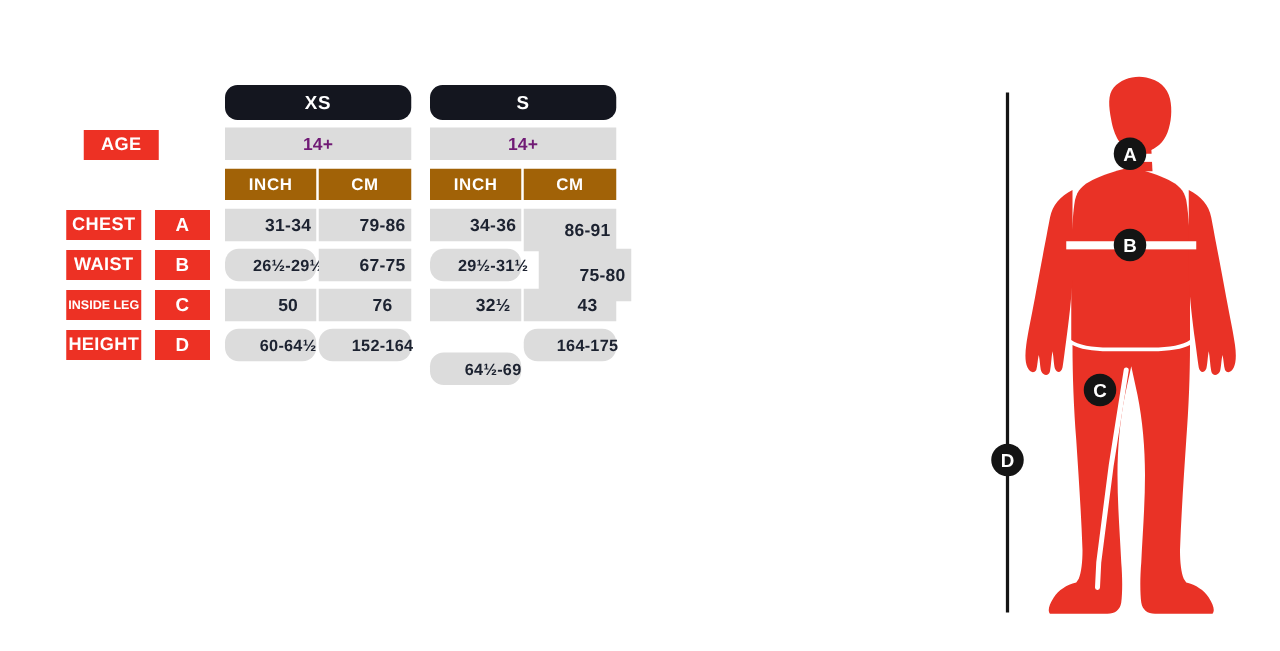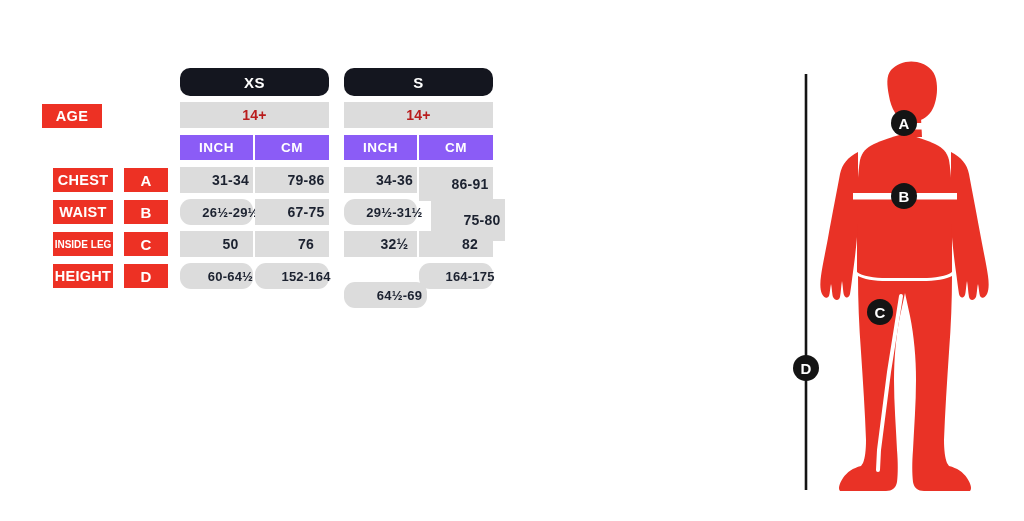--- a/index.html
+++ b/index.html
@@ -61,27 +61,27 @@
     background: #14161F;
     color: #ffffff;
     font-weight: 700;
     font-size: 15px;
     letter-spacing: 0.6px;
     border-radius: 10px;
   }
   
   .band-age {
     background: #DCDCDC;
-    color: #b91c1c;
+    color: #701a75;
     font-weight: 700;
     font-size: 14px;
   }
   
   .hdr-unit {
-    background: #8b5cf6;
+    background: #a16207;
     color: #ffffff;
     font-weight: 700;
     font-size: 13.5px;
     letter-spacing: 0.5px;
   }
   
   .data-cell {
     background: #DCDCDC;
     color: #1C2230;
     font-weight: 700;
@@ -101,21 +101,21 @@
   #figure-area svg { display: block; }
 </style>
 </head>
 <body>
 
 <div id="size-table">
 
   <div class="cell hdr-size" style="left:180px; top:68px; width:149px; height:28px;">XS</div>
   <div class="cell hdr-size" style="left:344px; top:68px; width:149px; height:28px;">S</div>
 
-  <div class="cell lbl-red" style="left:42px; top:104px; width:60px; height:24px;">AGE</div>
+  <div class="cell lbl-red" style="left:67px; top:104px; width:60px; height:24px;">AGE</div>
   <div class="cell band-age" style="left:180px; top:102px; width:149px; height:26px;">14+</div>
   <div class="cell band-age" style="left:344px; top:102px; width:149px; height:26px;">14+</div>
 
   <div class="cell hdr-unit" style="left:180px; top:135px; width:73px; height:25px;">INCH</div>
   <div class="cell hdr-unit" style="left:255px; top:135px; width:74px; height:25px;">CM</div>
   <div class="cell hdr-unit" style="left:344px; top:135px; width:73px; height:25px;">INCH</div>
   <div class="cell hdr-unit" style="left:419px; top:135px; width:74px; height:25px;">CM</div>
 
   <div class="cell lbl-red" style="left:53px; top:168px; width:60px; height:24px;">CHEST</div>
   <div class="cell lbl-code" style="left:124px; top:168px; width:44px; height:24px;">A</div>
@@ -129,27 +129,27 @@
   <div class="cell data-cell sm" style="left:180px; top:199px; width:73px; height:26px;">26½-29½</div>
   <div class="cell data-cell" style="left:255px; top:199px; width:74px; height:26px;">67-75</div>
   <div class="cell data-cell sm" style="left:344px; top:199px; width:73px; height:26px;">29½-31½</div>
   <div class="cell data-cell" style="left:431px; top:199px; width:74px; height:42px;">75-80</div>
 
   <div class="cell lbl-red tight" style="left:53px; top:232px; width:60px; height:24px;">INSIDE LEG</div>
   <div class="cell lbl-code" style="left:124px; top:232px; width:44px; height:24px;">C</div>
   <div class="cell data-cell" style="left:180px; top:231px; width:73px; height:26px;">50</div>
   <div class="cell data-cell" style="left:255px; top:231px; width:74px; height:26px;">76</div>
   <div class="cell data-cell" style="left:344px; top:231px; width:73px; height:26px;">32½</div>
-  <div class="cell data-cell" style="left:419px; top:231px; width:74px; height:26px;">82</div>
+  <div class="cell data-cell" style="left:419px; top:231px; width:74px; height:26px;">43</div>
 
   <div class="cell lbl-red" style="left:53px; top:264px; width:60px; height:24px;">HEIGHT</div>
   <div class="cell lbl-code" style="left:124px; top:264px; width:44px; height:24px;">D</div>
   <div class="cell data-cell sm" style="left:180px; top:263px; width:73px; height:26px;">60-64½</div>
   <div class="cell data-cell sm" style="left:255px; top:263px; width:74px; height:26px;">152-164</div>
-  <div class="cell data-cell sm" style="left:344px; top:263px; width:83px; height:26px;margin-top:19px;">64½-69</div>
+  <div class="cell data-cell sm" style="left:344px; top:263px; width:73px; height:26px;margin-top:19px;">64½-69</div>
   <div class="cell data-cell sm" style="left:419px; top:263px; width:74px; height:26px;">164-175</div>
 
 </div>
 
 <div id="figure-area">
   <svg width="254" height="521" viewBox="0 0 254 521" xmlns="http://www.w3.org/2000/svg">
 
     <line x1="36" y1="74" x2="36" y2="490" stroke="#141414" stroke-width="2.6"></line>
 
     <g fill="#E93226">

